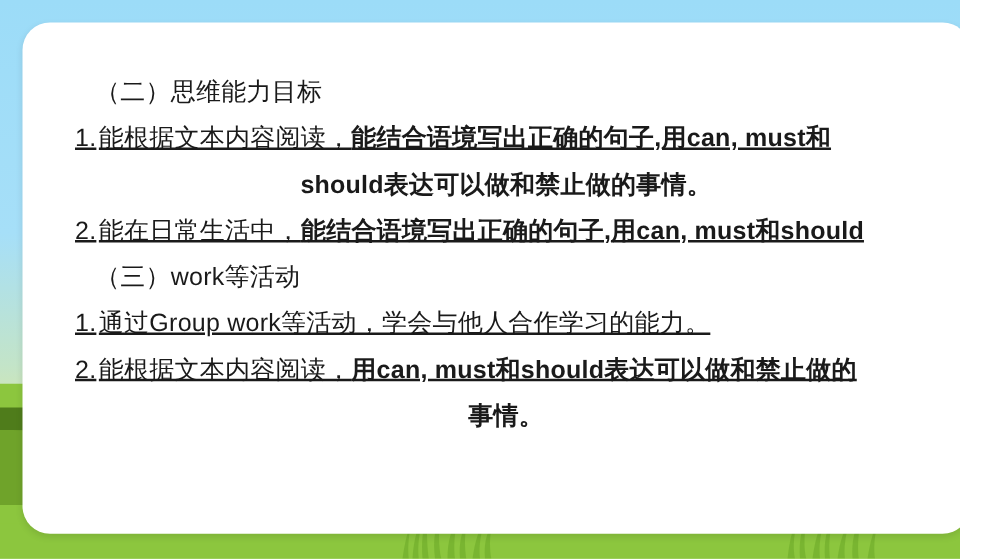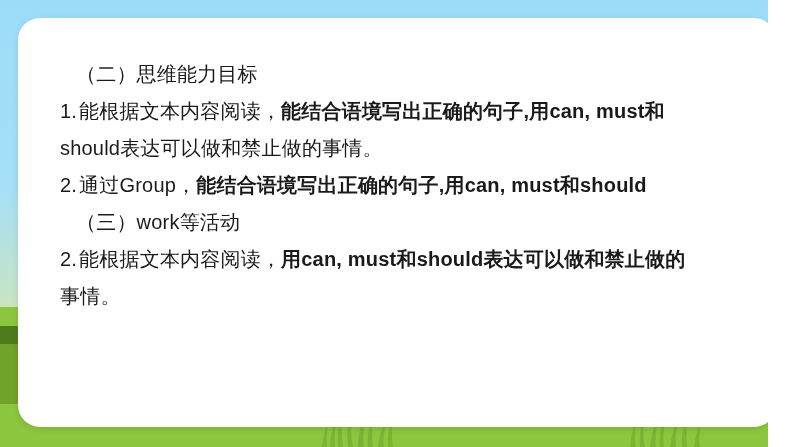--- a/index.html
+++ b/index.html
@@ -101,23 +101,25 @@
     line-height: 37px;
     white-space: nowrap;
     letter-spacing: 0.2px;
   }
   .line.heading {
     padding-left: 16px;
     font-weight: 400;
   }
   .line.item {
     font-weight: 400;
+    text-decoration: underline;
   }
   .line.cont {
-    font-weight: 400;
+    font-weight: 700;
+    text-align: center;
   }
   .b {
     font-weight: 700;
   }
   .sp-before {
     padding-left: 2px;
   }
 </style>
 </head>
 <body>
@@ -156,26 +158,29 @@
 
       <div class="line heading">（二）思维能力目标</div>
 
       <div class="line item">
         <span>1.</span><span class="sp-before">能根据文本内容阅读，</span><span class="b">能结合语境写出正确的句子,用can, must和</span>
       </div>
 
       <div class="line cont">should表达可以做和禁止做的事情。</div>
 
       <div class="line item">
-        <span>2.</span><span class="sp-before">通过Group，</span><span class="b">能结合语境写出正确的句子,用can, must和should</span>
+        <span>2.</span><span class="sp-before">能在日常生活中，</span><span class="b">能结合语境写出正确的句子,用can, must和should</span>
       </div>
 
 
       <div class="line heading">（三）work等活动</div>
 
+      <div class="line item">
+        <span>1.</span><span class="sp-before">通过Group work等活动，学会与他人合作学习的能力。</span>
+      </div>
 
       <div class="line item">
         <span>2.</span><span class="sp-before">能根据文本内容阅读，</span><span class="b">用can, must和should表达可以做和禁止做的</span>
       </div>
 
       <div class="line cont">事情。</div>
 
     </div>
   </div>
 </div>

